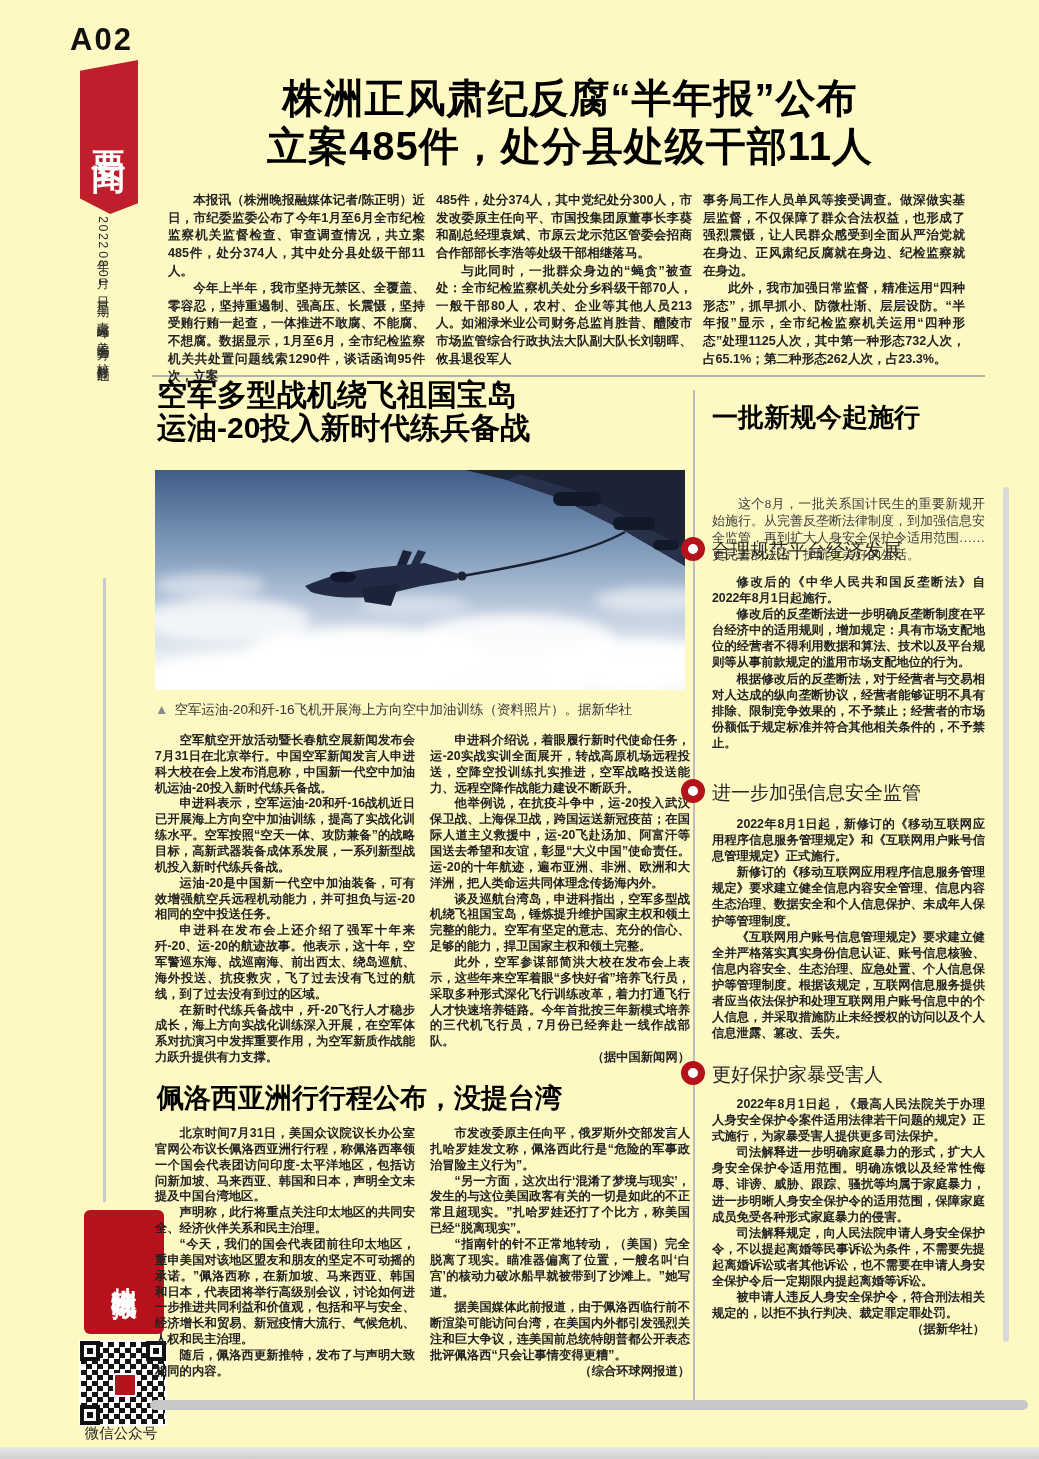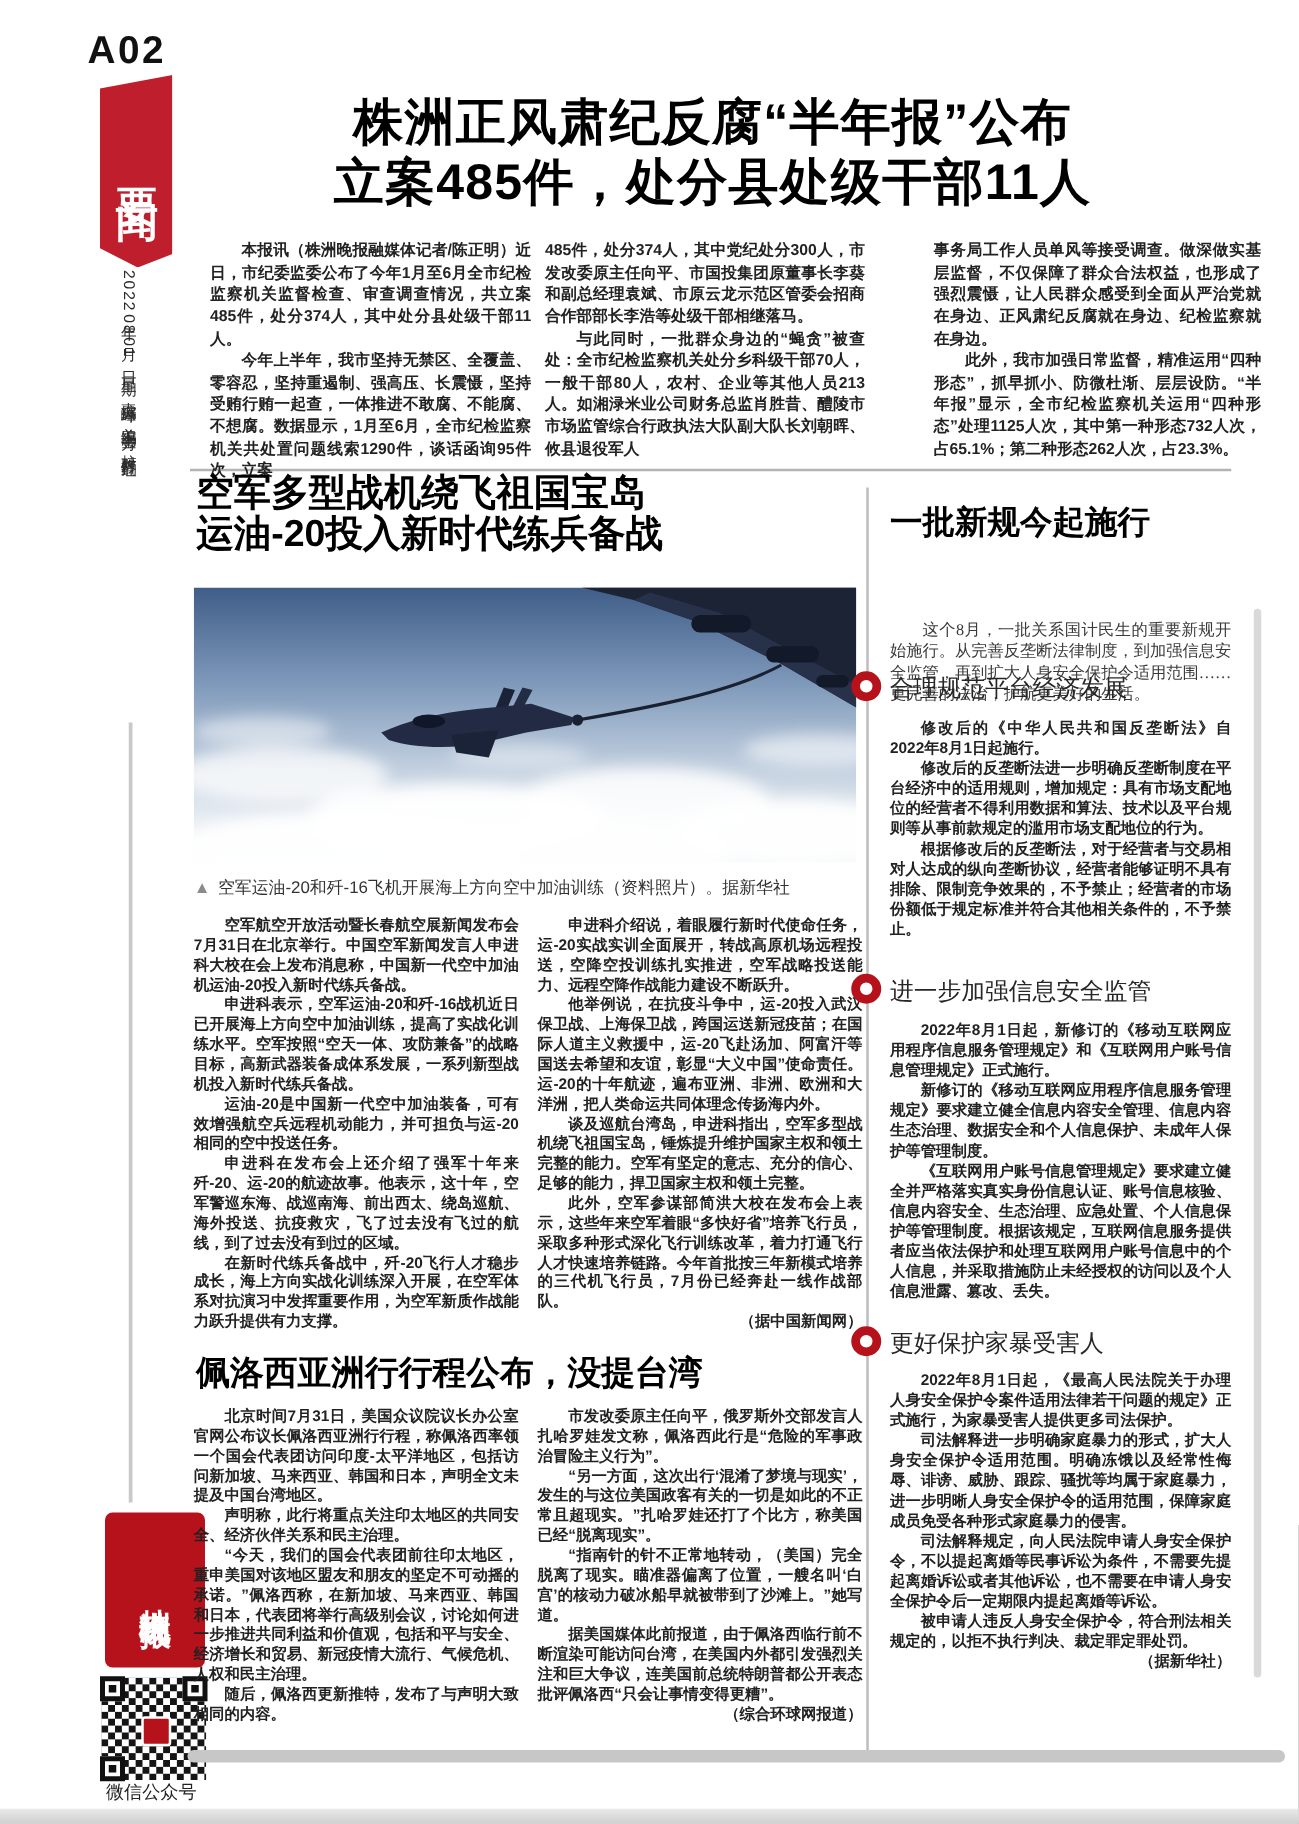--- a/index.html
+++ b/index.html
@@ -1,16 +1,16 @@
 <!DOCTYPE html>
 <html><head>
 <meta charset="utf-8">
 <style>
   html,body{margin:0;padding:0;background:#9a9a9a;}
-  .sheet{position:relative;width:1039px;height:1459px;background:#ffffff;overflow:hidden;
+  .sheet{position:relative;width:1039px;height:1459px;background:#fef9c3;overflow:hidden;
          font-family:"Liberation Sans","DejaVu Sans",sans-serif;color:#1c1c1c;}
 
   
   .pageno{position:absolute;left:70px;top:22px;font-size:31px;font-weight:bold;letter-spacing:2px;color:#111;}
   .banner{position:absolute;left:80px;top:60px;width:58px;height:154px;background:#bf1e2c;
           clip-path:polygon(0 7%,100% 0%,100% 93%,52% 100%,0 90%);
           display:flex;align-items:center;justify-content:center;}
   .banner span{writing-mode:vertical-rl;color:#fff;font-size:34px;font-weight:bold;letter-spacing:8px;margin-top:-10px;}
   .edition{position:absolute;left:94px;top:216px;height:420px;writing-mode:vertical-rl;
            font-size:12.5px;letter-spacing:1.5px;color:#2a2a2a;}
@@ -33,21 +33,21 @@
   .endbar{position:absolute;left:150px;top:1400px;width:878px;height:10px;background:#c7c7c7;border-radius:5px;}
   .edge-r{position:absolute;left:1003px;top:487px;width:6px;height:855px;background:#d9d9d9;border-radius:3px;}
   .edge-b{position:absolute;left:0;top:1447px;width:1039px;height:12px;background:linear-gradient(#e9e9e9,#cfcfcf);}
 
   
   .lead-hl{position:absolute;left:150px;top:74px;width:840px;text-align:center;font-weight:bold;color:#000;}
   .lead-hl .l1,.lead-hl .l2{font-size:40px;line-height:48px;letter-spacing:1px;}
   .col{position:absolute;font-size:12.6px;line-height:1.4;text-align:justify;color:#222;}
   .lead-c1{left:168px;top:192px;width:257px;}
   .lead-c2{left:436px;top:192px;width:256px;}
-  .lead-c3{left:703px;top:192px;width:262px;margin-left:44px;}
+  .lead-c3{left:703px;top:192px;width:262px;}
   p{margin:0;text-indent:2em;text-align:justify;font-weight:bold;}
   p.cont{text-indent:0;}
   .attr{text-align:right;text-indent:0;}
 
   
   .af-hl{position:absolute;left:157px;top:378px;width:535px;font-size:30px;font-weight:bold;line-height:33px;color:#000;}
   .photo{position:absolute;left:155px;top:470px;width:530px;height:220px;}
   .photo svg{display:block;}
   .caption{position:absolute;left:155px;top:701px;width:530px;text-align:left;font-size:13.5px;color:#333;}
   .caption .tri{color:#8a8a8a;margin-right:6px;}

